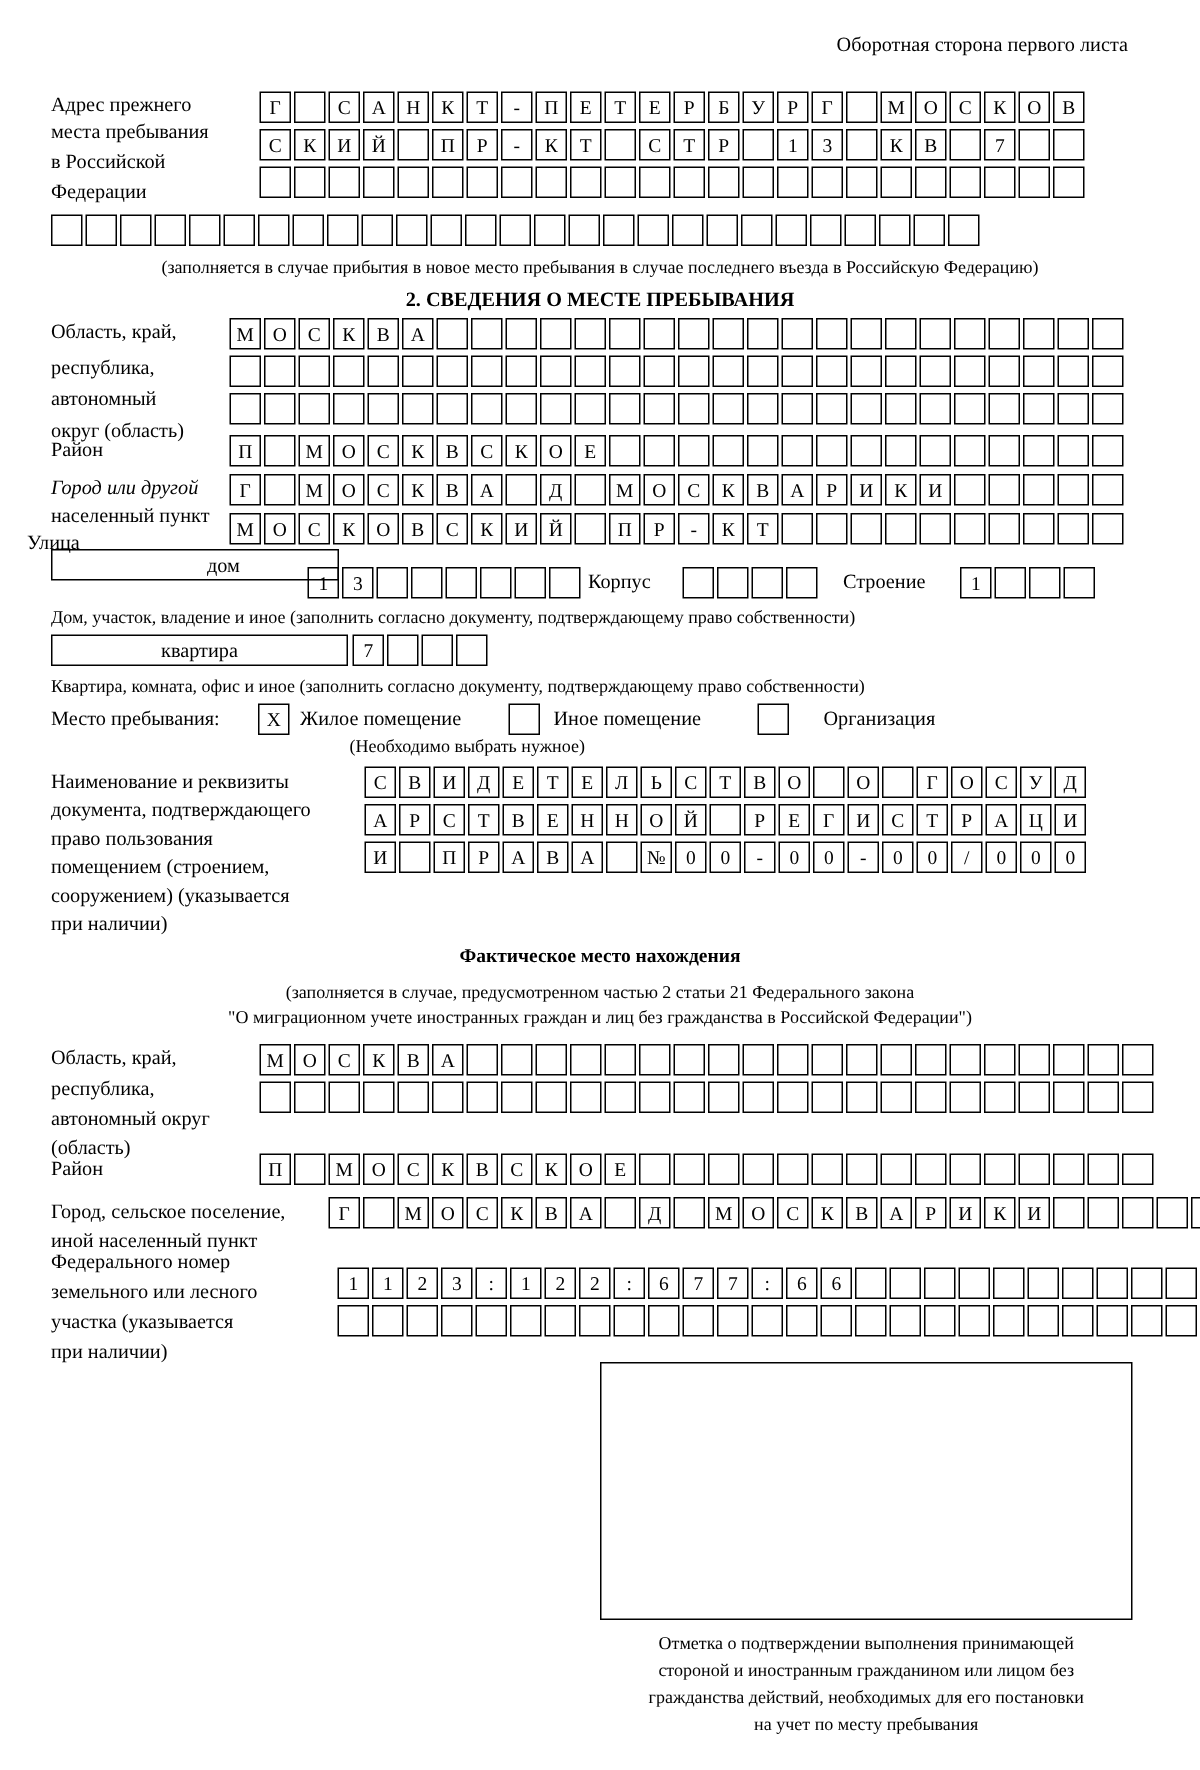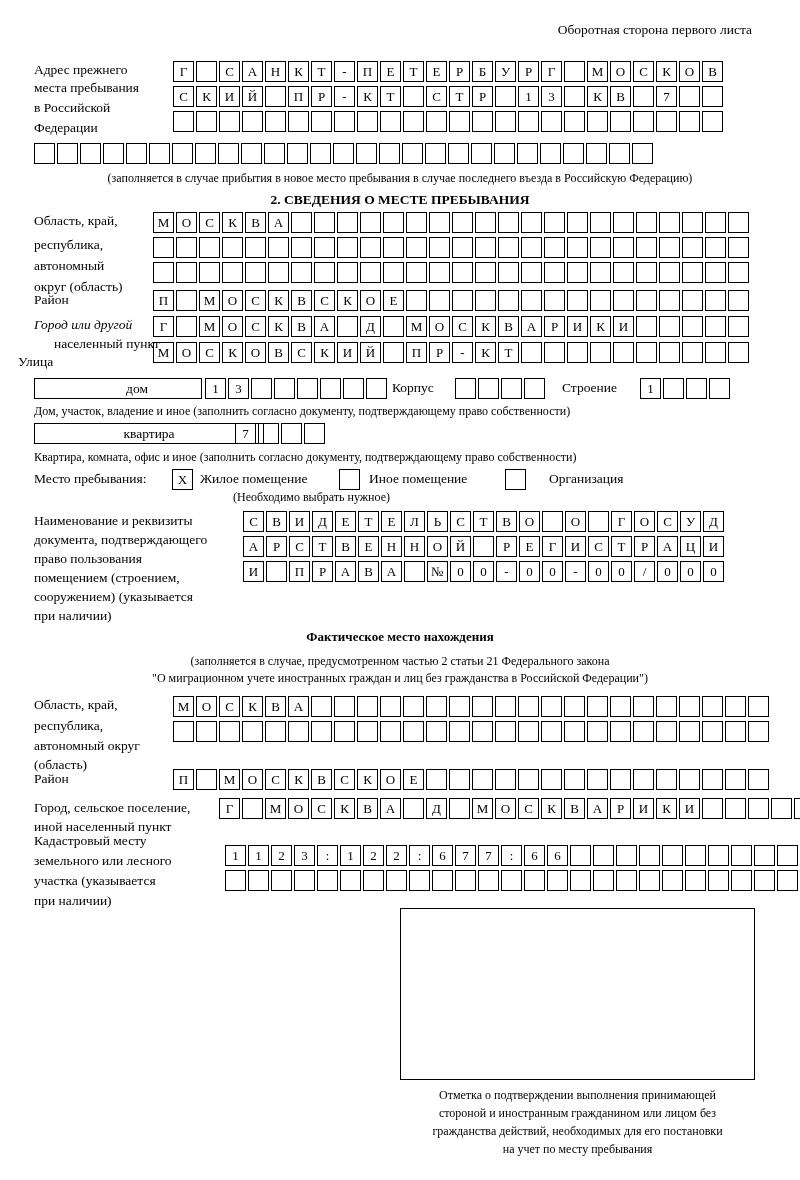--- a/index.html
+++ b/index.html
@@ -321,21 +321,21 @@
       <div class="cell blank"></div>
       <div class="cell blank"></div>
       <div class="cell blank"></div>
       <div class="cell blank"></div>
       <div class="cell blank"></div>
       <div class="cell blank"></div>
       <div class="cell blank"></div>
     </div>
 
   <div class="lbl" style="left:34px; top:317px;font-style:italic;">Город или другой</div>
-  <div class="lbl" style="left:34px; top:336px;margin-left:20px;">населенный пункт</div>
+  <div class="lbl" style="left:34px; top:336px;">населенный пункт</div>
   <div class="cells" id="sec2-city" style="left:153px; top:316px;">
       <div class="cell">Г</div>
       <div class="cell blank"></div>
       <div class="cell">М</div>
       <div class="cell">О</div>
       <div class="cell">С</div>
       <div class="cell">К</div>
       <div class="cell">В</div>
       <div class="cell">А</div>
       <div class="cell blank"></div>
@@ -381,21 +381,21 @@
       <div class="cell blank"></div>
       <div class="cell blank"></div>
       <div class="cell blank"></div>
       <div class="cell blank"></div>
       <div class="cell blank"></div>
       <div class="cell blank"></div>
       <div class="cell blank"></div>
       <div class="cell blank"></div>
     </div>
 
-  <div class="widebox" style="left:34px; top:378px; width:168px;padding-left:38px;">дом</div>
+  <div class="widebox" style="left:34px; top:366px; width:192px;padding-left:38px;">дом</div>
   <div class="cells" id="sec2-house" style="left:205px; top:378px;">
       <div class="cell">1</div>
       <div class="cell">3</div>
       <div class="cell blank"></div>
       <div class="cell blank"></div>
       <div class="cell blank"></div>
       <div class="cell blank"></div>
       <div class="cell blank"></div>
       <div class="cell blank"></div>
     </div>
@@ -409,21 +409,21 @@
   <div class="lbl" style="left:562px; top:380px;">Строение</div>
   <div class="cells" id="sec2-stroenie" style="left:640px; top:378px;">
       <div class="cell">1</div>
       <div class="cell blank"></div>
       <div class="cell blank"></div>
       <div class="cell blank"></div>
     </div>
 
   <div class="lbl small" style="left:34px; top:403px;">Дом, участок, владение и иное (заполнить согласно документу, подтверждающему право собственности)</div>
 
-  <div class="widebox" style="left:34px; top:423px; width:230px;">квартира</div>
+  <div class="widebox" style="left:34px; top:423px; width:198px;">квартира</div>
   <div class="cells" id="sec2-flat" style="left:235px; top:423px;">
       <div class="cell">7</div>
       <div class="cell blank"></div>
       <div class="cell blank"></div>
       <div class="cell blank"></div>
     </div>
   <div class="lbl small" style="left:34px; top:449px;">Квартира, комната, офис и иное (заполнить согласно документу, подтверждающему право собственности)</div>
 
   <div class="lbl" style="left:34px; top:471px;">Место пребывания:</div>
   <div class="chk" style="left:172px; top:469px;">Х</div>
@@ -631,21 +631,21 @@
       <div class="cell">И</div>
       <div class="cell">К</div>
       <div class="cell">И</div>
       <div class="cell blank"></div>
       <div class="cell blank"></div>
       <div class="cell blank"></div>
       <div class="cell blank"></div>
       <div class="cell blank"></div>
     </div>
 
-  <div class="lbl" style="left:34px; top:833px;">Кадастровый месту</div>
+  <div class="lbl" style="left:34px; top:833px;">Федерального номер</div>
   <div class="lbl" style="left:34px; top:853px;">земельного или лесного</div>
   <div class="lbl" style="left:34px; top:873px;">участка (указывается</div>
   <div class="lbl" style="left:34px; top:893px;">при наличии)</div>
 
   <div class="cells" id="act-cad-0" style="left:225px; top:845px;">
       <div class="cell">1</div>
       <div class="cell">1</div>
       <div class="cell">2</div>
       <div class="cell">3</div>
       <div class="cell">:</div>

